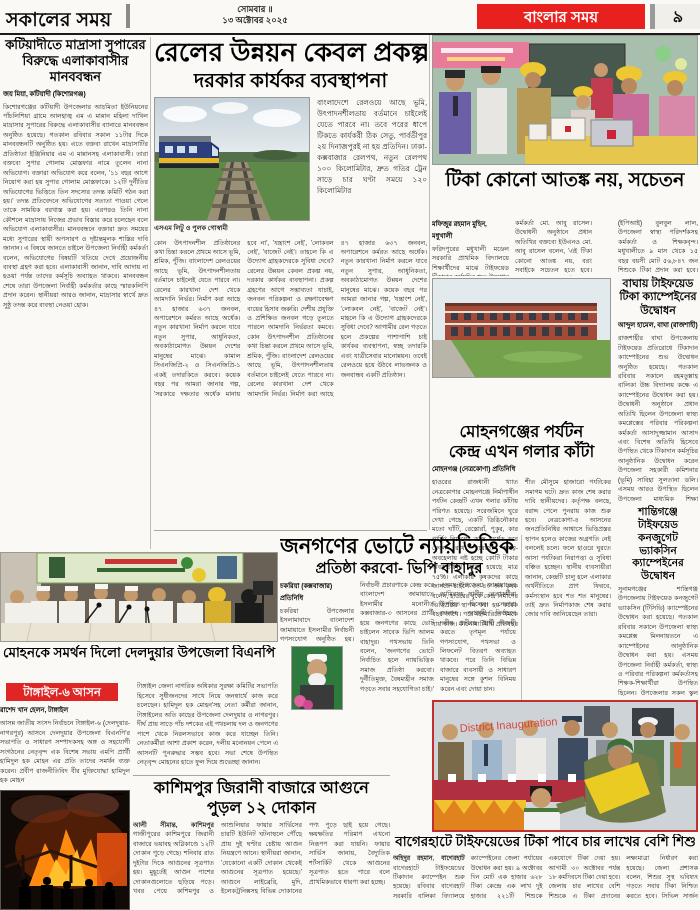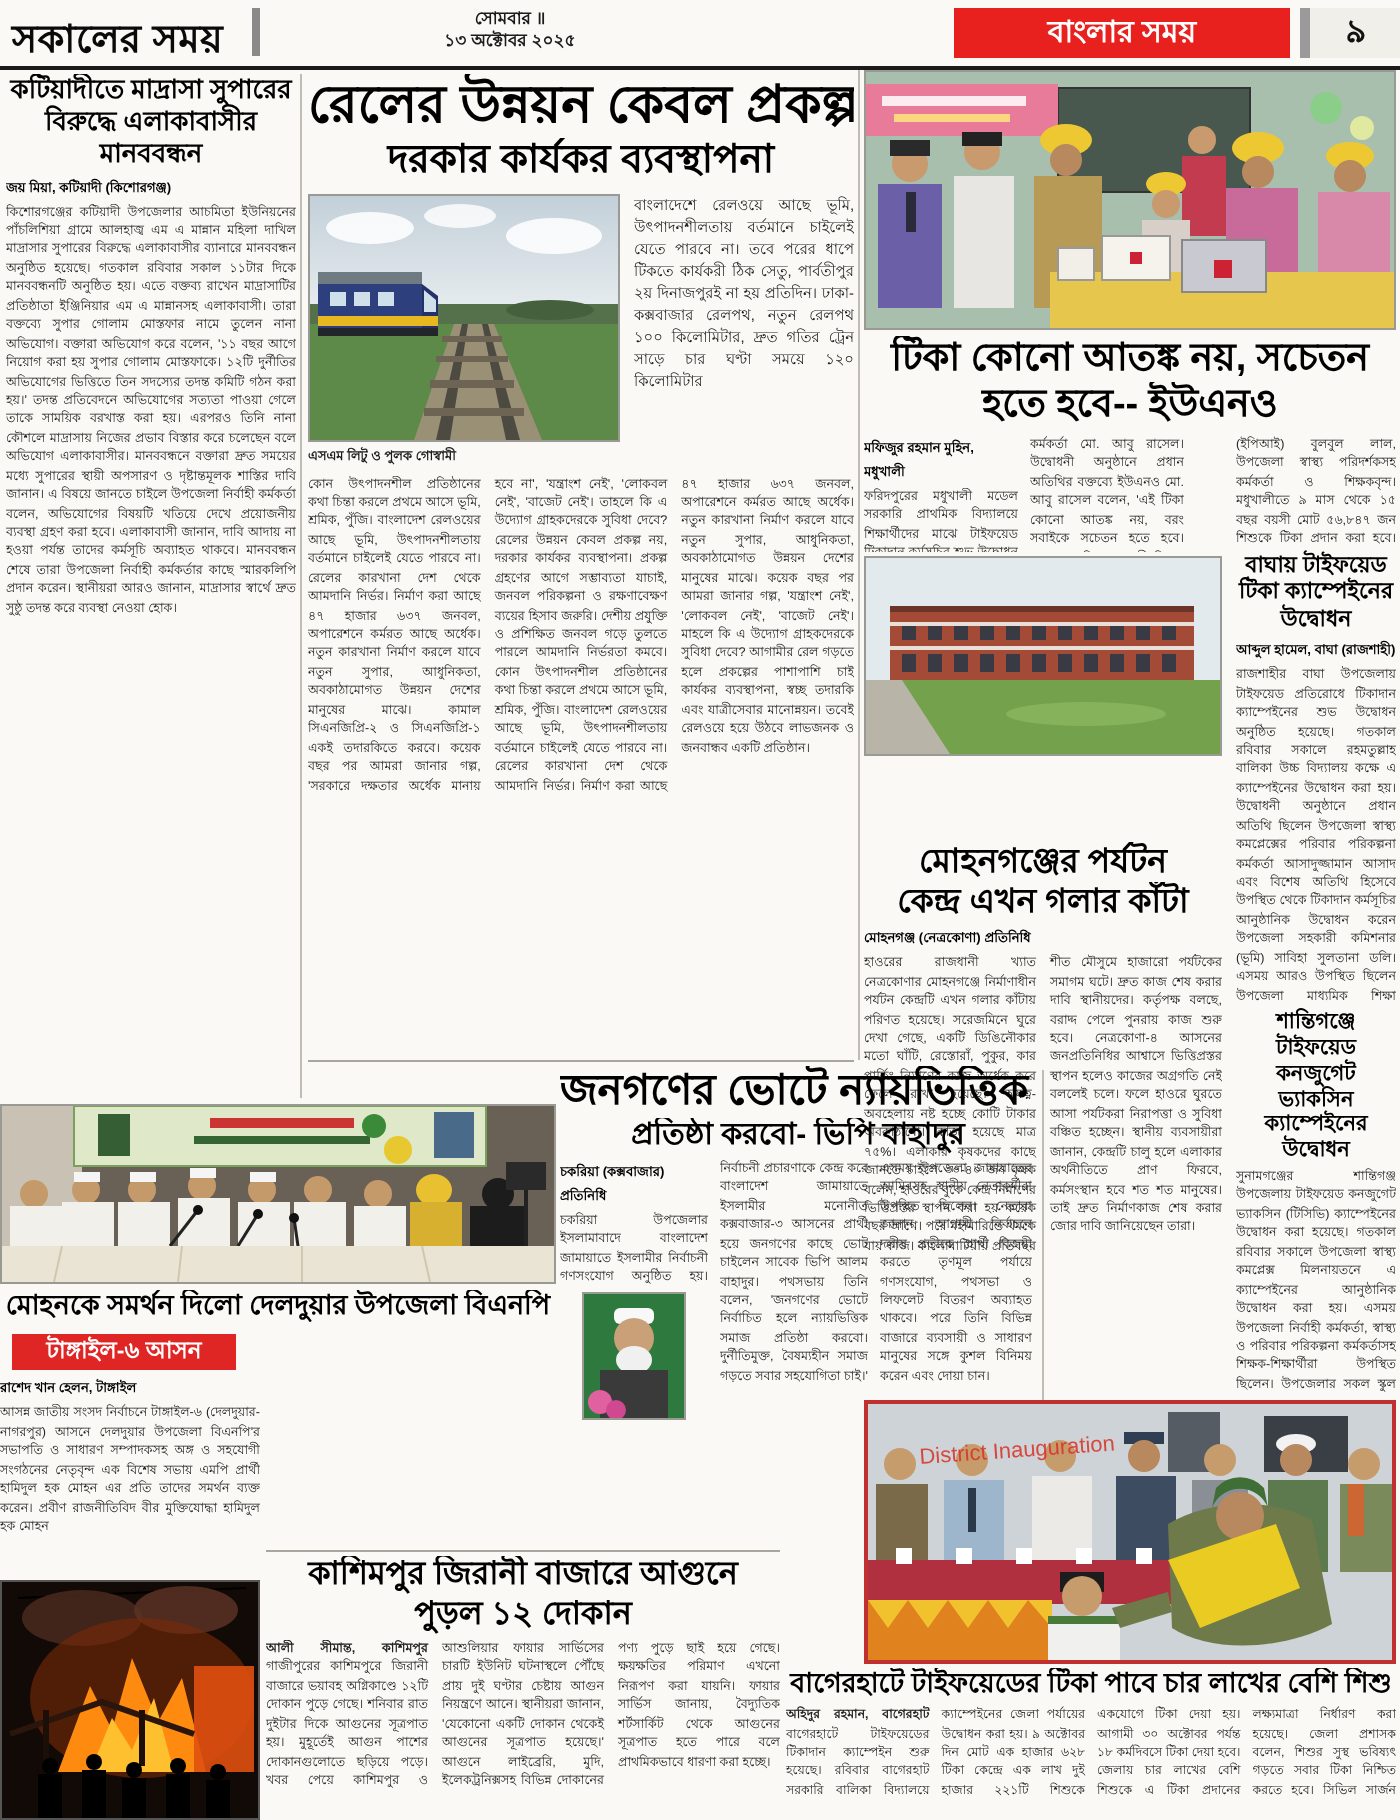--- a/index.html
+++ b/index.html
@@ -133,21 +133,20 @@
       <rect x="96" y="88" width="18" height="16" fill="#f2efe8" stroke="#999"></rect>
       <rect x="118" y="82" width="34" height="22" fill="#f6f3ec" stroke="#999"></rect>
       <rect x="132" y="90" width="6" height="6" fill="#cc2233"></rect>
       <rect x="158" y="84" width="42" height="26" fill="#c9c9d2" stroke="#888"></rect>
       <rect x="174" y="94" width="9" height="9" fill="#cc2233"></rect>
     </svg>
   </div>
 
   <div class="abs" style="left:432px;top:168px;width:266px;height:529px;">
     <div class="hd nowrap" style="font-size:19px;">টিকা কোনো আতঙ্ক নয়, সচেতন</div>
-    <div class="hd nowrap" style="font-size:19px;">হতে হবে-- ইউএনও</div>
 
     <div class="abs" style="left:0;top:50px;width:160px;height:58px;display:flex;overflow:hidden;">
       <div style="width:77px;">
         <div class="byline">মফিজুর রহমান মুহিন, মধুখালী</div>
         <div class="body-txt" style="height:46px;">ফরিদপুরের মধুখালী মডেল সরকারি প্রাথমিক বিদ্যালয়ে শিক্ষার্থীদের মাঝে টাইফয়েড টিকাদান কর্মসূচির শুভ উদ্বোধন করা হয়েছে। গতকাল রবিবার সকাল ৯টায় এ কর্মসূচির উদ্বোধন করেন মধুখালী উপজেলা নির্বাহী</div>
       </div>
       <div class="body-txt" style="width:77px;margin-left:6px;height:58px;">কর্মকর্তা মো. আবু রাসেল। উদ্বোধনী অনুষ্ঠানে প্রধান অতিথির বক্তব্যে ইউএনও মো. আবু রাসেল বলেন, 'এই টিকা কোনো আতঙ্ক নয়, বরং সবাইকে সচেতন হতে হবে। আজকের শিশু আগামী দিনের ভবিষ্যৎ।' এসময় উপস্থিত ছিলেন উপজেলা পরিবার পরিকল্পনা কর্মকর্তা ডা. মো. মামুন হাসান, প্রধান শিক্ষক আলোকা রানি বিশ্বাস, মেডিকেল টেকনোলজিস্ট</div>
     </div>
 
     <div class="abs photo" style="left:0;top:110px;width:179px;height:100px;">
@@ -283,21 +282,21 @@
         </div>
         <div class="body-txt" style="height:58px;"></div>
       </div>
       <div class="body-txt" style="width:74px;margin-left:6px;height:190px;">নির্বাচনী প্রচারণাকে কেন্দ্র করে বাংলাদেশ জামায়াতে ইসলামীর মনোনীত কক্সবাজার-৩ আসনের প্রার্থী হয়ে জনগণের কাছে ভোট চাইলেন সাবেক ভিপি আলম বাহাদুর। পথসভায় তিনি বলেন, 'জনগণের ভোটে নির্বাচিত হলে ন্যায়ভিত্তিক সমাজ প্রতিষ্ঠা করবো। দুর্নীতিমুক্ত, বৈষম্যহীন সমাজ গড়তে সবার সহযোগিতা চাই।'</div>
       <div class="body-txt" style="width:76px;margin-left:6px;height:190px;">এসময় উপজেলা জামায়াতের আমিরসহ স্থানীয় নেতাকর্মীরা উপস্থিত ছিলেন। নেতারা জানান, আগামী নির্বাচনে দলীয় প্রতীকে প্রার্থী বিজয়ী করতে তৃণমূল পর্যায়ে গণসংযোগ, পথসভা ও লিফলেট বিতরণ অব্যাহত থাকবে। পরে তিনি বিভিন্ন বাজারে ব্যবসায়ী ও সাধারণ মানুষের সঙ্গে কুশল বিনিময় করেন এবং দোয়া চান।</div>
     </div>
   </div>
 
   <div class="abs" style="left:0;top:645px;width:278px;height:142px;overflow:hidden;">
     <div class="hd nowrap" style="font-size:13.5px;">মোহনকে সমর্থন দিলো দেলদুয়ার উপজেলা বিএনপি</div>
-    <div style="display:flex;margin-top:4px;flex-direction:column;">
+    <div style="display:flex;margin-top:20px;">
       <div style="width:130px;">
         <div class="seat-tag" style="width:112px;margin-left:6px;">টাঙ্গাইল-৬ আসন</div>
         <div class="byline">রাশেদ খান হেলন, টাঙ্গাইল</div>
         <div class="body-txt" style="height:86px;">আসন্ন জাতীয় সংসদ নির্বাচনে টাঙ্গাইল-৬ (দেলদুয়ার-নাগরপুর) আসনে দেলদুয়ার উপজেলা বিএনপি'র সভাপতি ও সাধারণ সম্পাদকসহ অঙ্গ ও সহযোগী সংগঠনের নেতৃবৃন্দ এক বিশেষ সভায় এমপি প্রার্থী হামিদুল হক মোহন এর প্রতি তাদের সমর্থন ব্যক্ত করেন। প্রবীণ রাজনীতিবিদ বীর মুক্তিযোদ্ধা হামিদুল হক মোহন</div>
       </div>
       <div class="body-txt" style="width:141px;margin-left:7px;height:118px;">টাঙ্গাইল জেলা নাগরিক অধিকার সুরক্ষা কমিটির সভাপতি হিসেবে সুধীজনদের সাথে নিয়ে জনস্বার্থে কাজ করে চলেছেন। হামিদুল হক মোহন'সহ নেতা কর্মীরা জানান, টাঙ্গাইলের অতি কাছের উপজেলা দেলদুয়ার ও নাগরপুর। দীর্ঘ প্রায় সাড়ে পাঁচ দশকের এই পথচলায় দল ও জনগণের পাশে থেকে নিরলসভাবে কাজ করে যাচ্ছেন তিনি। নেতাকর্মীরা আশা প্রকাশ করেন, দলীয় মনোনয়ন পেলে এ আসনটি পুনরুদ্ধার সম্ভব হবে। সভা শেষে উপস্থিত নেতৃবৃন্দ মোহনের হাতে ফুল দিয়ে শুভেচ্ছা জানান।</div>
     </div>
   </div>
 
   <div class="abs photo" style="left:0;top:790px;width:130px;height:120px;border-color:#555;">

